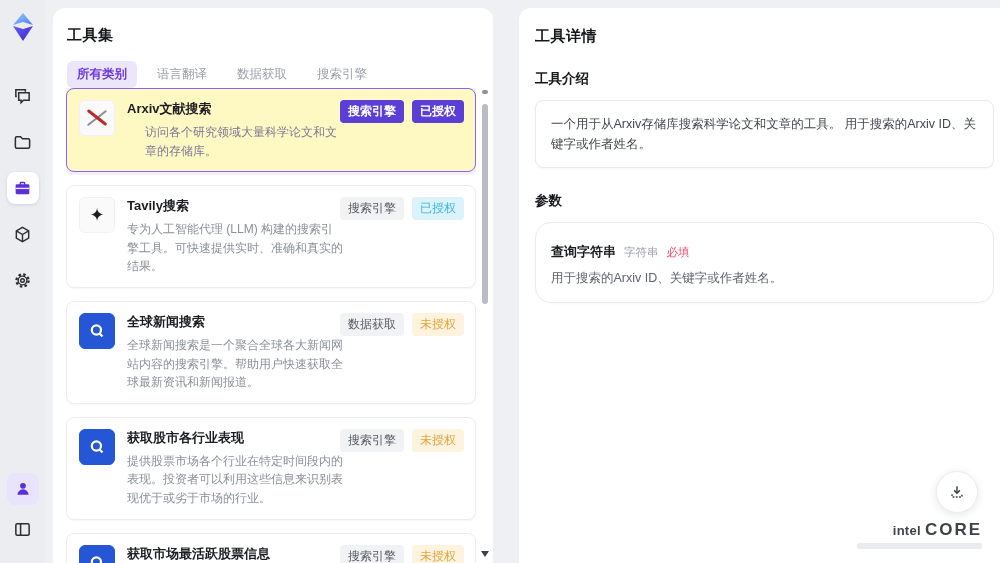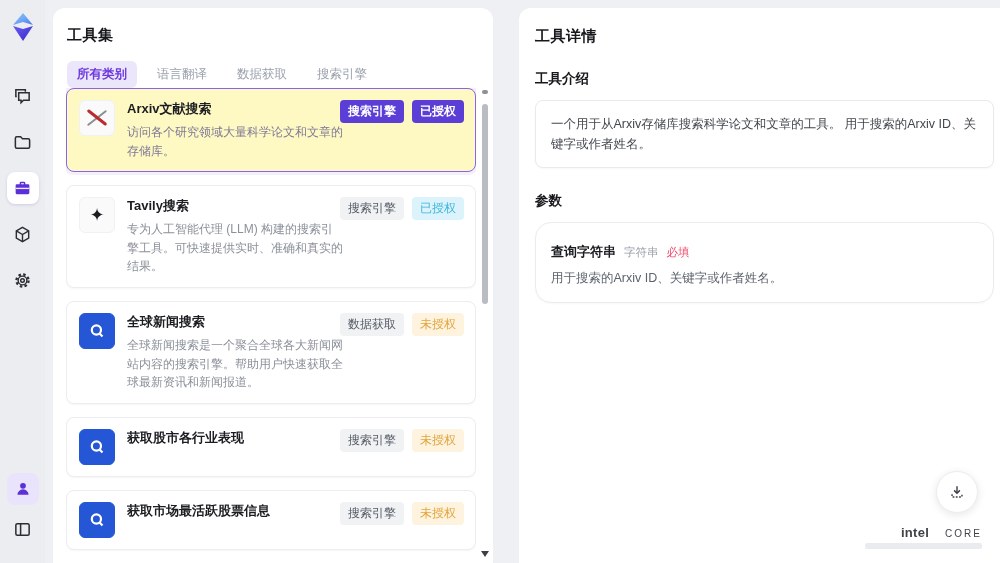--- a/index.html
+++ b/index.html
@@ -51,21 +51,21 @@
   .tool-card.selected { background:#fef9c3; border:1.5px solid #8a63e8; box-shadow:0 0 0 3px rgba(138,99,232,.10); }
   .tool-icon {
     width:36px; height:36px; border-radius:6px; flex:0 0 36px; display:flex;
     align-items:center; justify-content:center; font-size:19px; background:#fafafa;
     border:1px solid #f1f1f4; overflow:hidden;
   }
   .tool-icon.blue { background:#2456d6; border-color:#2456d6; }
   .tool-body { flex:1; min-width:0; padding-right:120px; }
   .tool-name { font-size:13px; font-weight:700; margin-bottom:5px; color:#1c1d22; }
   .tool-desc { font-size:12px; line-height:1.55; color:#8b9099; max-width:296px; }
-  .tool-card.selected .tool-desc { color:#7d7897; }
+  .tool-card.selected .tool-desc { color:#7d7897;margin-left:18px; }
   .badges { position:absolute; top:11px; right:11px; display:flex; gap:8px; }
   .badge { font-size:12px; padding:3px 8px; border-radius:4px; white-space:nowrap; }
   .badge.cat   { background:#f1f2f4; color:#565c66; }
   .badge.auth  { background:#dcf3fb; color:#3cb6de; }
   .badge.unauth{ background:#fdf3df; color:#e3a43c; }
   .tool-card.selected .badge { background:#5b3ed6; color:#ffffff; font-weight:600; }
   
   .scrollbar { position:absolute; top:82px; bottom:6px; right:5px; width:6px; }
   .scroll-thumb { position:absolute; top:14px; height:200px; width:6px; border-radius:3px; background:#b9bcc3; }
   .scroll-top-dash { position:absolute; top:0; right:0; width:6px; height:4px; background:#8d9097; border-radius:2px; }
@@ -90,21 +90,21 @@
   .param-desc { font-size:12.5px; color:#5d636c; }
   
   .fab {
     position:absolute; right:22px; bottom:50px; width:42px; height:42px; border-radius:50%;
     background:#ffffff; border:1px solid #ededf0; box-shadow:0 2px 8px rgba(20,20,40,.10);
     display:flex; align-items:center; justify-content:center; cursor:pointer; color:#3c4046;
   }
   .brand { position:absolute; right:18px; bottom:14px; text-align:center; color:#3f4348; }
   .brand-row { font-size:13px; letter-spacing:.3px; }
   .brand-intel { font-weight:700;padding-left:36px; }
-  .brand-core { font-weight:400; letter-spacing:2px; font-size:10px; text-transform:uppercase;margin-left:12px; }
+  .brand-core { font-weight:700; letter-spacing:2px; font-size:17px; text-transform:uppercase; }
   .brand-bar { margin-top:3px; height:6px; border-radius:2px; background:#e8e9ec; opacity:.9; }
   
   .glyph-star { font-size:18px; color:#1c1d22; line-height:1; }
   .arxiv-x { position:relative; width:20px; height:20px; }
   .arxiv-x span { position:absolute; left:-2px; top:8px; width:24px; height:3px; border-radius:2px; }
   .arxiv-x .s1 { background:#b92c2c; transform:rotate(38deg); }
   .arxiv-x .s2 { background:#8d8d93; transform:rotate(-38deg); height:2px; top:9px; }
 </style>
 </head>
 <body>
@@ -236,20 +236,21 @@
 
     <div class="tool-card">
       <div class="tool-icon blue">
         <svg width="20" height="20" viewBox="0 0 20 20" fill="none" stroke="#ffffff" stroke-width="2.2">
           <circle cx="9.4" cy="9" r="4.6"></circle>
             <line x1="12.6" y1="12.4" x2="15.5" y2="15.4"></line>
         </svg>
       </div>
       <div class="tool-body">
         <div class="tool-name">获取股市各行业表现</div>
+        <div class="tool-desc">提供股票市场各个行业在特定时间段内的表现。投资者可以利用这些信息来识别表现优于或劣于市场的行业。</div>
       </div>
       <div class="badges">
         <span class="badge cat">搜索引擎</span>
         <span class="badge unauth">未授权</span>
       </div>
     </div>
 
     <div class="tool-card">
       <div class="tool-icon blue">
         <svg width="20" height="20" viewBox="0 0 20 20" fill="none" stroke="#ffffff" stroke-width="2.2">

